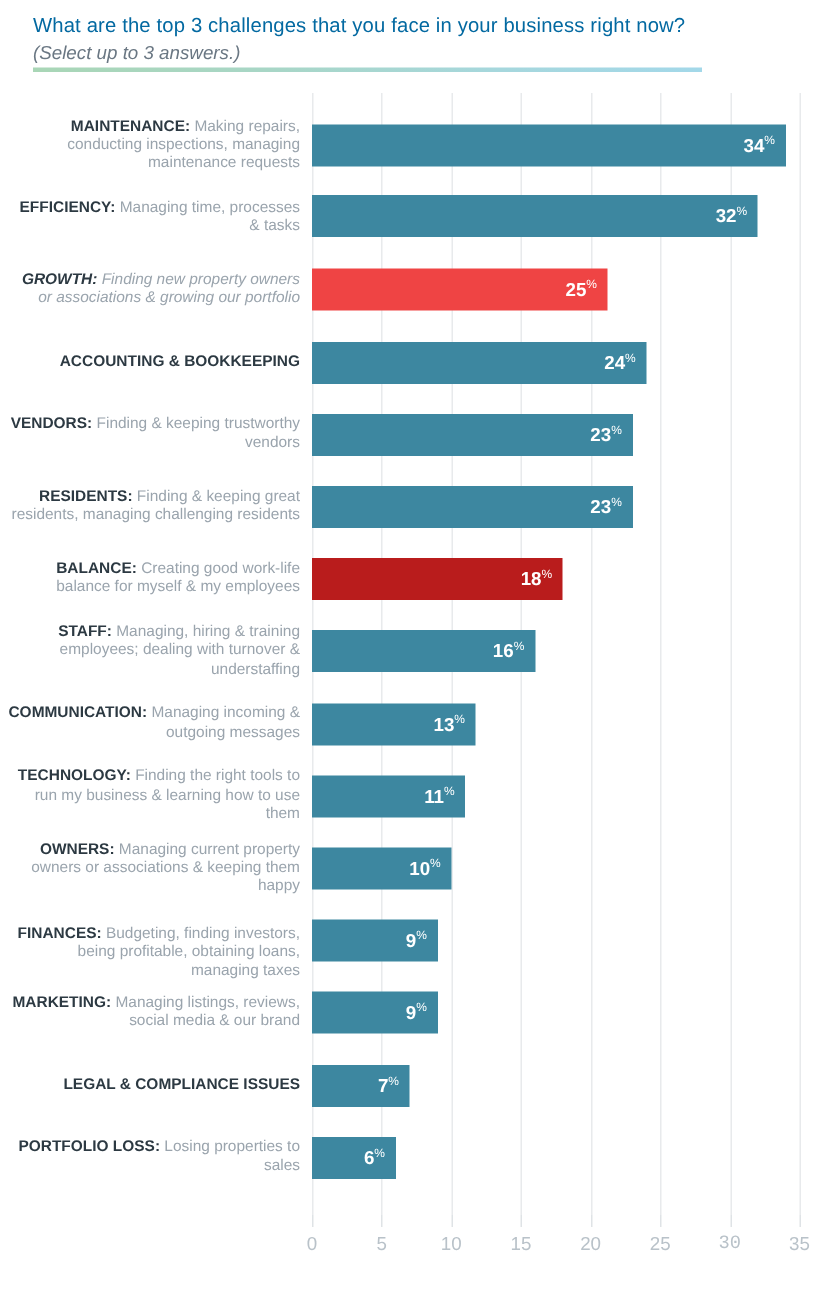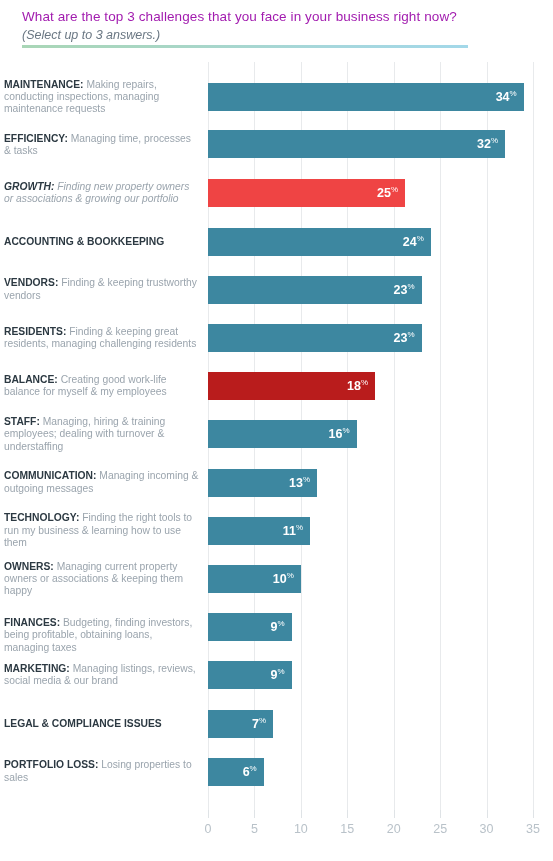--- a/index.html
+++ b/index.html
@@ -20,21 +20,21 @@
   #header {
     position: absolute;
     left: 0; top: 0;
     width: 553px;
   }
   #question-title {
     position: absolute;
     left: 22px;
     top: 9px;
     font-size: 13.5px;
-    color: #a21caf;
+    color: #0369a1;
     letter-spacing: .1px;
     white-space: nowrap;
   }
   #question-subtitle {
     position: absolute;
     left: 22px;
     top: 28px;
     font-size: 12.5px;
     font-style: italic;
     color: #6a7783;
@@ -97,21 +97,21 @@
 
   .row {
     position: absolute;
     left: 0;
     width: 553px;
   }
   .row-label {
     position: absolute;
     right: 353px;      
     width: 196px;
-    text-align: left;
+    text-align: right;
     font-size: 10.3px;
     line-height: 12.4px;
     color: #9aa4ad;
   }
   .row-label b {
     color: #2c3942;
     font-weight: bold;
   }
   .bar {
     position: absolute;
@@ -164,21 +164,21 @@
       <div class="tick-label" style="left: 46.4286px;">5</div>
       <div class="tick-mark" style="left: 92.8571px;"></div>
       <div class="tick-label" style="left: 92.8571px;">10</div>
       <div class="tick-mark" style="left: 139.286px;"></div>
       <div class="tick-label" style="left: 139.286px;">15</div>
       <div class="tick-mark" style="left: 185.714px;"></div>
       <div class="tick-label" style="left: 185.714px;">20</div>
       <div class="tick-mark" style="left: 232.143px;"></div>
       <div class="tick-label" style="left: 232.143px;">25</div>
       <div class="tick-mark" style="left: 278.571px;"></div>
-      <div class="tick-label" style="left: 278.571px;">30</div>
+      <div class="tick-label" style="left: 278.571px; font-family: Liberation Mono, monospace;">30</div>
       <div class="tick-mark" style="left: 325px;"></div>
       <div class="tick-label" style="left: 325px;">35</div>
     </div>
 <div class="row" style="top: 0px;">
       <div class="row-label" style="top: 16.5px;"><b>MAINTENANCE:</b><span> Making repairs, conducting inspections, managing maintenance requests</span></div>
       <div class="bar" style="top: 21px; width: 315.714px; background: rgb(61, 135, 160);">
         <span class="bar-value">34<span class="pct">%</span></span>
       </div>
     </div>
     <div class="row" style="top: 0px;">

